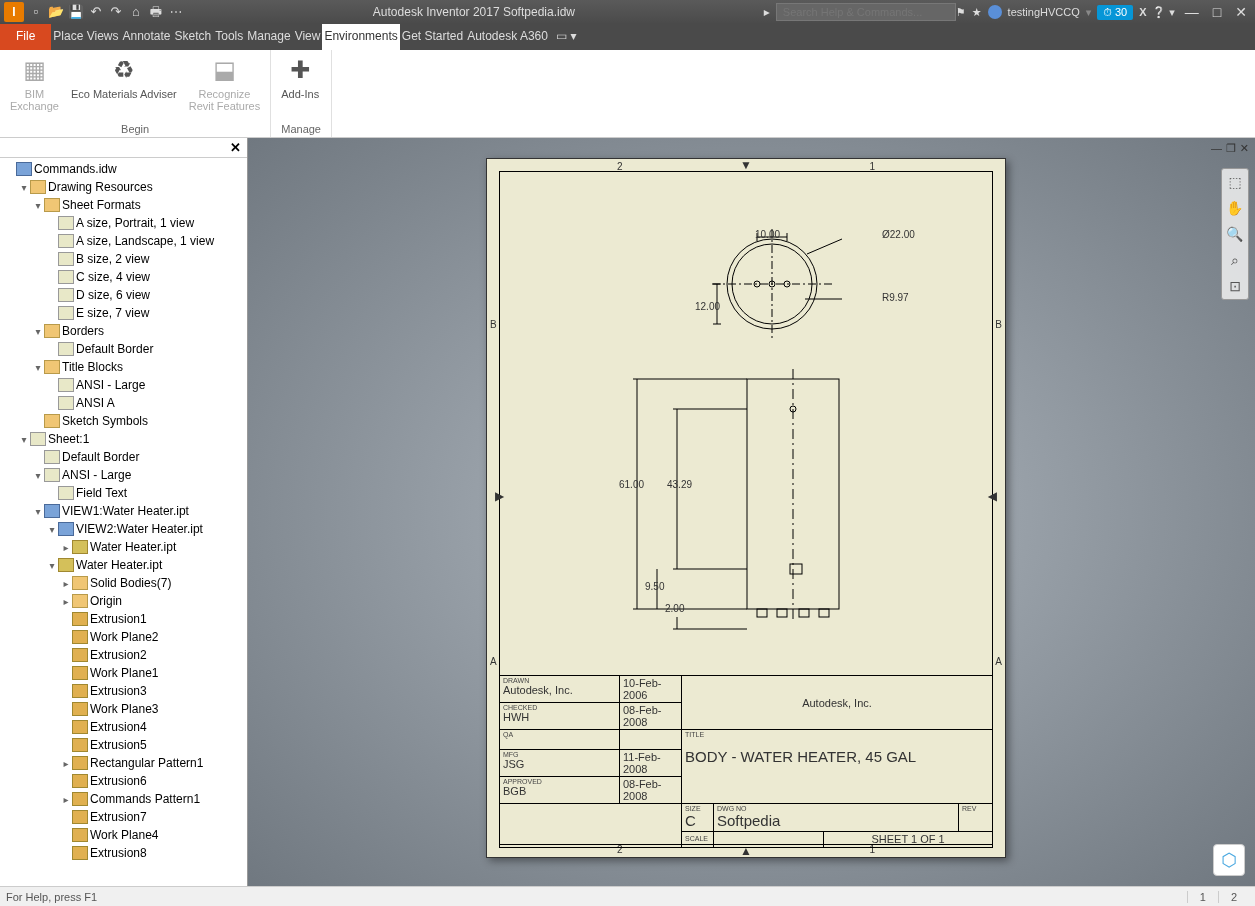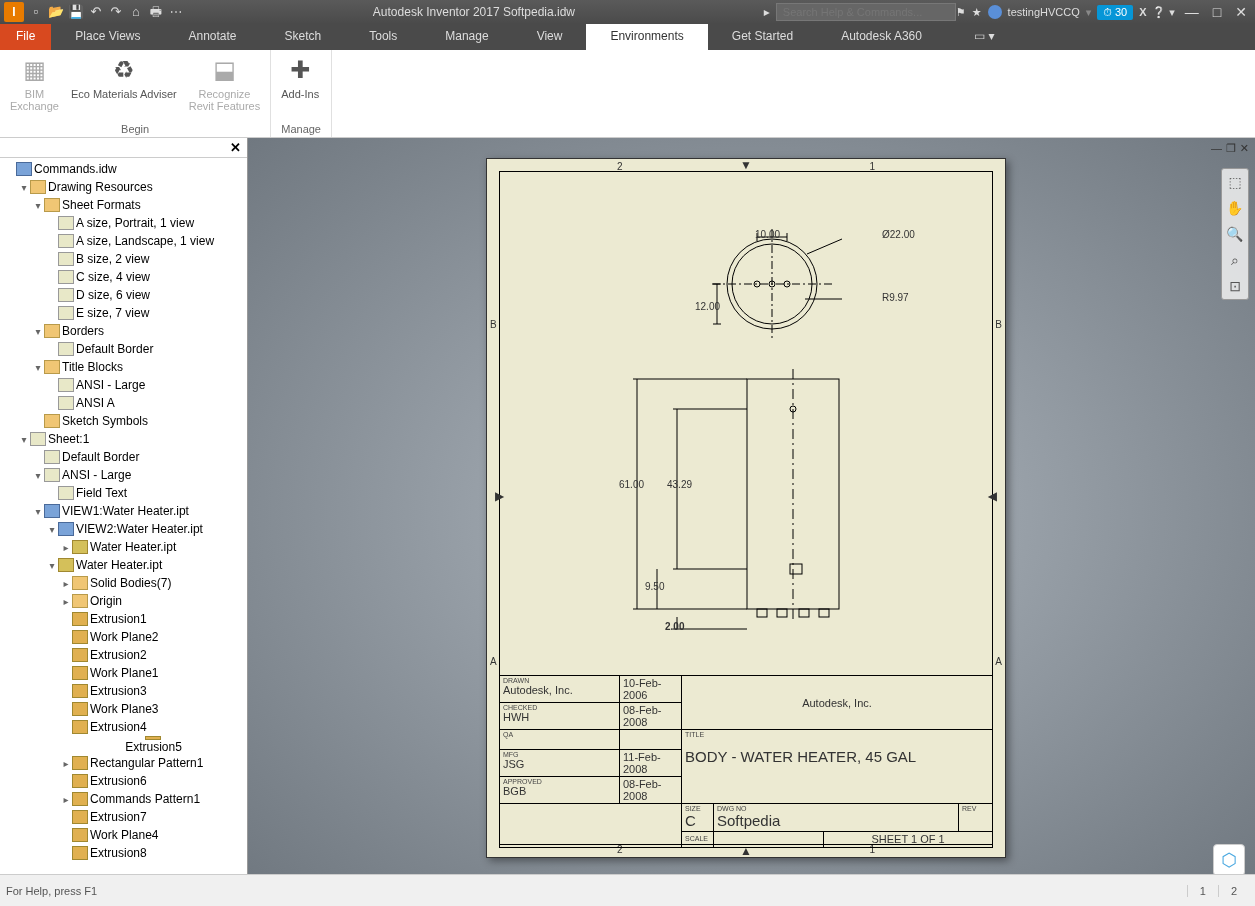--- a/index.html
+++ b/index.html
@@ -8,21 +8,21 @@
 .titlebar .logo { width: 20px; height: 20px; background: #e87b00; color: #fff; font-weight: bold; text-align: center; line-height: 20px; border-radius: 2px; margin-right: 4px; }
 .titlebar .qat { display: flex; gap: 4px; align-items: center; }
 .titlebar .qat span { width: 16px; height: 16px; display: inline-block; color: #ddd; font-size: 13px; text-align: center; line-height: 16px; cursor: pointer; }
 .titlebar .title { flex: 1; text-align: center; color: #ddd; font-size: 12px; }
 .titlebar .search { background: #666; border: 1px solid #777; color: #aaa; padding: 1px 6px; width: 180px; font-size: 11px; height: 18px; }
 .titlebar .right { display: flex; align-items: center; gap: 6px; color: #ddd; font-size: 11px; }
 .titlebar .right .user-icon { width: 14px; height: 14px; background: #5a8fd8; border-radius: 50%; display: inline-block; }
 .titlebar .badge { background: #0696d7; color: #fff; padding: 1px 6px; border-radius: 2px; font-size: 11px; }
 .titlebar .winbtn { font-size: 14px; padding: 0 4px; cursor: pointer; }
 .menubar { background: #4a4a4a; height: 26px; display: flex; align-items: stretch; color: #ddd; font-size: 12px; }
-.menubar .mb-item { padding: 5px 24px; cursor: pointer; }
+.menubar .mb-item { padding: 5px 2px; cursor: pointer; }
 .menubar .mb-item.file { background: #d8491f; color: #fff; padding: 5px 16px; }
 .menubar .mb-item.active { background: #fff; color: #333; }
 .ribbon { background: #fff; height: 88px; border-bottom: 1px solid #ccc; display: flex; }
 .ribbon .group { border-right: 1px solid #e0e0e0; padding: 4px 10px 2px 10px; text-align: center; display: flex; flex-direction: column; }
 .ribbon .group .buttons { display: flex; gap: 12px; flex: 1; align-items: flex-start; }
 .ribbon .group .btn { text-align: center; font-size: 11px; color: #555; cursor: pointer; }
 .ribbon .group .btn.disabled { color: #aaa; }
 .ribbon .group .btn .ico { width: 32px; height: 32px; margin: 0 auto 2px; display: flex; align-items: center; justify-content: center; font-size: 24px; }
 .ribbon .group .glabel { font-size: 11px; color: #666; padding-top: 2px; }
 .workspace { position: absolute; top: 138px; bottom: 20px; left: 0; right: 0; display: flex; }
@@ -48,21 +48,21 @@
 .canvas .sheet .frame { position: absolute; left: 12px; top: 12px; right: 12px; bottom: 12px; border: 1px solid #000; }
 .canvas .sheet .zone { position: absolute; font-size: 10px; color: #333; }
 .canvas .sheet svg { position: absolute; }
 .titleblock { position: absolute; left: 12px; right: 12px; bottom: 12px; height: 170px; font-size: 9px; color: #333; }
 .titleblock table { width: 100%; height: 100%; border-collapse: collapse; }
 .titleblock td { border: 1px solid #000; padding: 1px 3px; vertical-align: top; }
 .titleblock .lbl { font-size: 7px; color: #444; }
 .titleblock .val { font-size: 11px; }
 .titleblock .big { font-size: 15px; }
 .sharebtn { position: absolute; right: 10px; bottom: 10px; width: 32px; height: 32px; background: #fff; border: 1px solid #ccc; border-radius: 4px; display: flex; align-items: center; justify-content: center; color: #4aa8e0; font-size: 18px; cursor: pointer; }
-.statusbar { position: absolute; bottom: 0; left: 0; right: 0; height: 32px; background: #f0f0f0; border-top: 1px solid #ccc; display: flex; align-items: center; padding: 0 6px; font-size: 11px; color: #555; }
+.statusbar { position: absolute; bottom: 0; left: 0; right: 0; height: 20px; background: #f0f0f0; border-top: 1px solid #ccc; display: flex; align-items: center; padding: 0 6px; font-size: 11px; color: #555; }
 .statusbar .sright { margin-left: auto; display: flex; }
 .statusbar .sright span { border-left: 1px solid #ccc; padding: 0 12px; }
 </style>
 </head>
 <body>
 
 <div class="titlebar">
   <div class="logo">I</div>
   <div class="qat">
     <span>▫</span>
@@ -275,21 +275,21 @@
         <div class="node" style="padding-left: 56px;">
           <span class="exp"></span>
           <span class="ico feat"></span>
           <span>Work Plane3</span>
         </div>
         <div class="node" style="padding-left: 56px;">
           <span class="exp"></span>
           <span class="ico feat"></span>
           <span>Extrusion4</span>
         </div>
-        <div class="node" style="padding-left: 56px; flex-direction: column;">
+        <div class="node" style="padding-left: 56px;">
           <span class="exp"></span>
           <span class="ico feat"></span>
           <span>Extrusion5</span>
         </div>
         <div class="node" style="padding-left: 56px;">
           <span class="exp">▸</span>
           <span class="ico feat"></span>
           <span>Rectangular Pattern1</span>
         </div>
         <div class="node" style="padding-left: 56px;">
@@ -388,21 +388,21 @@
         <rect x="150" y="240" width="10" height="8" fill="none" stroke="#000"></rect>
         <rect x="170" y="240" width="10" height="8" fill="none" stroke="#000"></rect>
         <rect x="192" y="240" width="10" height="8" fill="none" stroke="#000"></rect>
         <rect x="212" y="240" width="10" height="8" fill="none" stroke="#000"></rect>
         <line x1="70" y1="248" x2="70" y2="260" stroke="#000"></line>
           <line x1="66" y1="260" x2="140" y2="260" stroke="#000"></line>
       </svg>
       <div class="zone" style="top:320px;left:132px;font-size:10px;">61.00</div>
       <div class="zone" style="top:320px;left:180px;font-size:10px;">43.29</div>
       <div class="zone" style="top:422px;left:158px;font-size:10px;">9.50</div>
-      <div class="zone" style="top:462px;left:178px;font-size:10px;font-weight:bold;">2.00</div>
+      <div class="zone" style="top:444px;left:178px;font-size:10px;">2.00</div>
 
       <div class="titleblock">
         <table>
           <tbody>
               <tr style="height:20px;margin-top:17px;">
             <td style="width:120px;">
                   <div class="lbl">DRAWN</div>
                   <div class="val">Autodesk, Inc.</div>
                 </td>
             <td style="width:62px;vertical-align:bottom;"><span class="val">10-Feb-2006</span></td>

